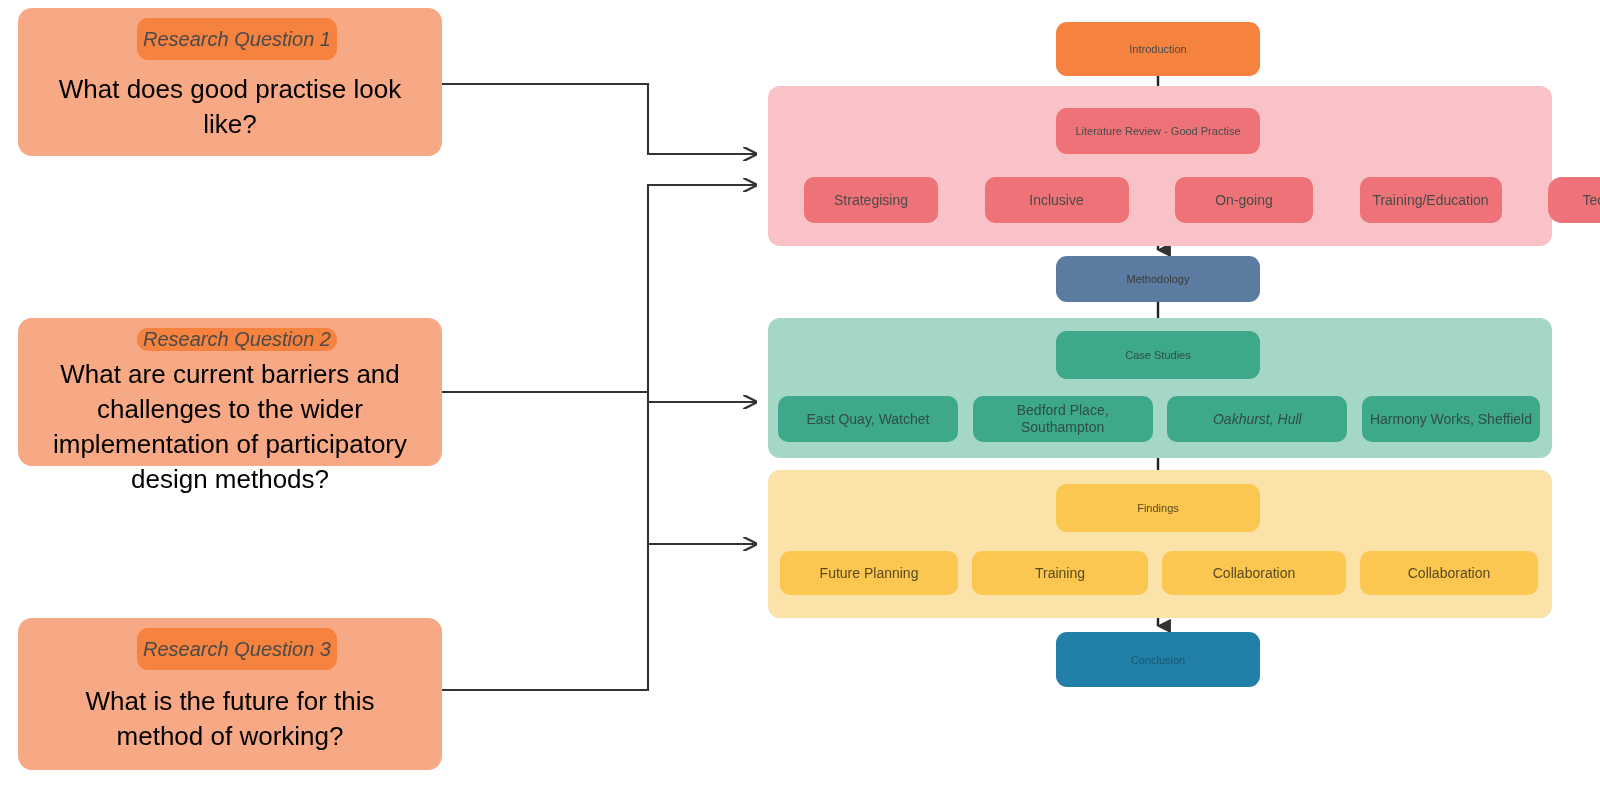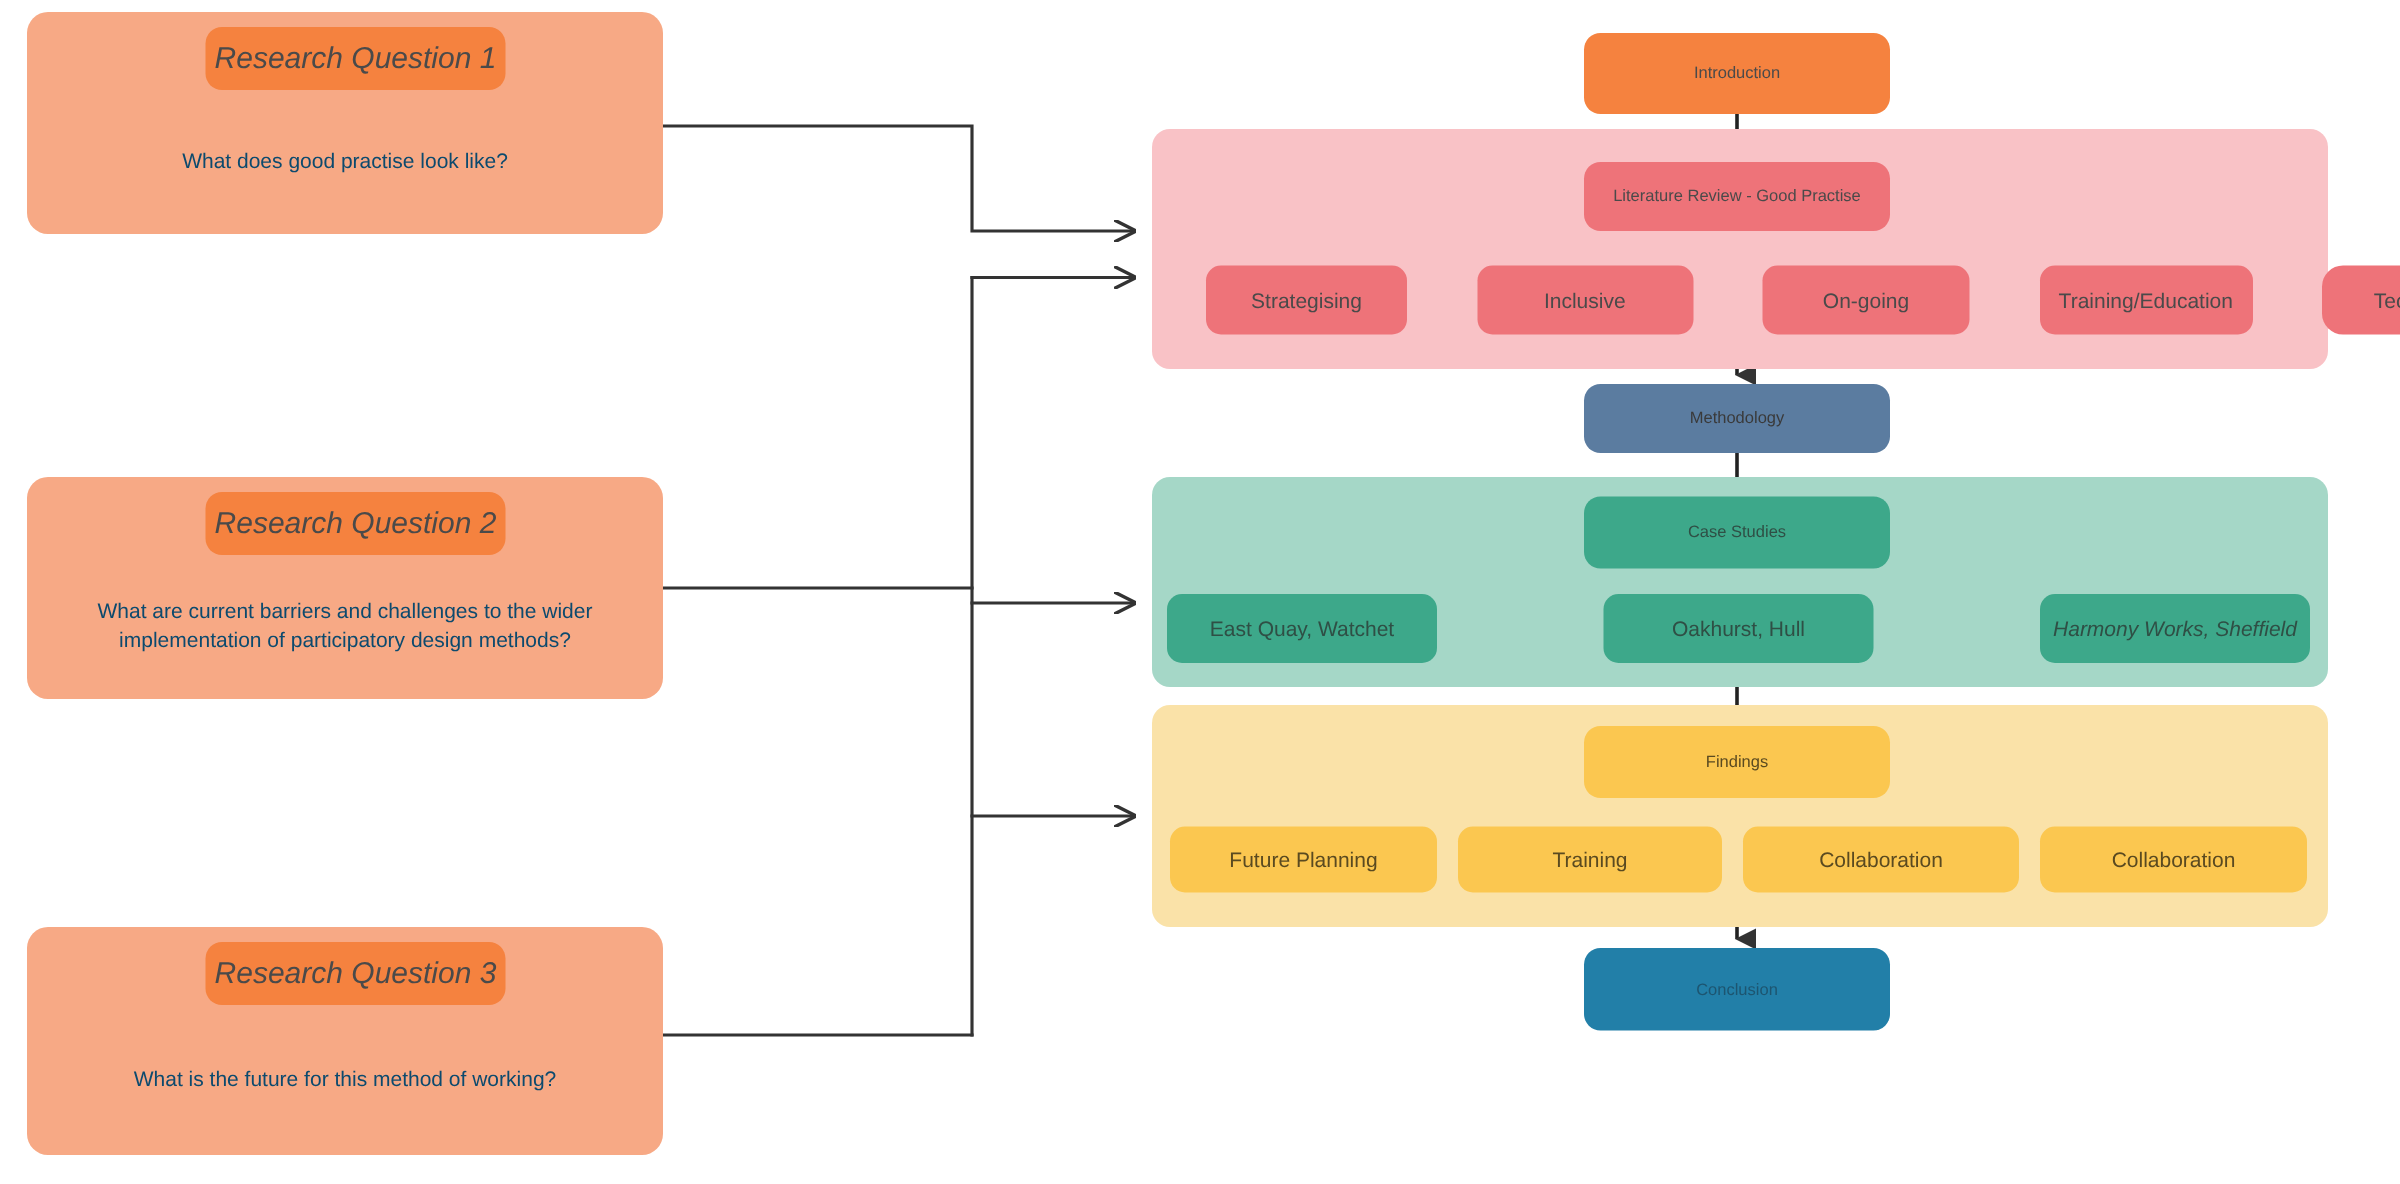--- a/index.html
+++ b/index.html
@@ -26,21 +26,21 @@
     background: #F5823F;
     border-radius: 11px;
     display: flex; align-items: center; justify-content: center;
     font-size: 20px; color: #4a4a4a;
     margin-left: 14px;
     font-style: italic;
   }
   .rq-text {
     flex: 1;
     display: flex; align-items: center; justify-content: center;
-    font-size: 14px; color: #0c4a6e;
+    font-size: 26px; color: #000000;
     padding: 6px 22px 8px 22px;
     line-height: 1.35;
     text-align: center;
   }
   #rq1 { top: 8px;   height: 148px; }
   #rq2 { top: 318px; height: 148px; }
   #rq3 { top: 618px; height: 152px; }
 
   
   .band {
@@ -180,20 +180,21 @@
   <div class="chip-row" id="row-lit">
     <div class="chip">Strategising</div>
     <div class="chip">Inclusive</div>
     <div class="chip">On-going</div>
     <div class="chip">Training/Education</div>
     <div class="chip">Technology</div>
   </div>
 
   <div class="chip-row" id="row-case">
     <div class="chip">East Quay, Watchet</div>
+    <div class="chip">Bedford Place, Southampton</div>
     <div class="chip">Oakhurst, Hull</div>
     <div class="chip">Harmony Works, Sheffield</div>
   </div>
 
   <div class="chip-row" id="row-findings">
     <div class="chip">Future Planning</div>
     <div class="chip">Training</div>
     <div class="chip">Collaboration</div>
     <div class="chip">Collaboration</div>
   </div>

